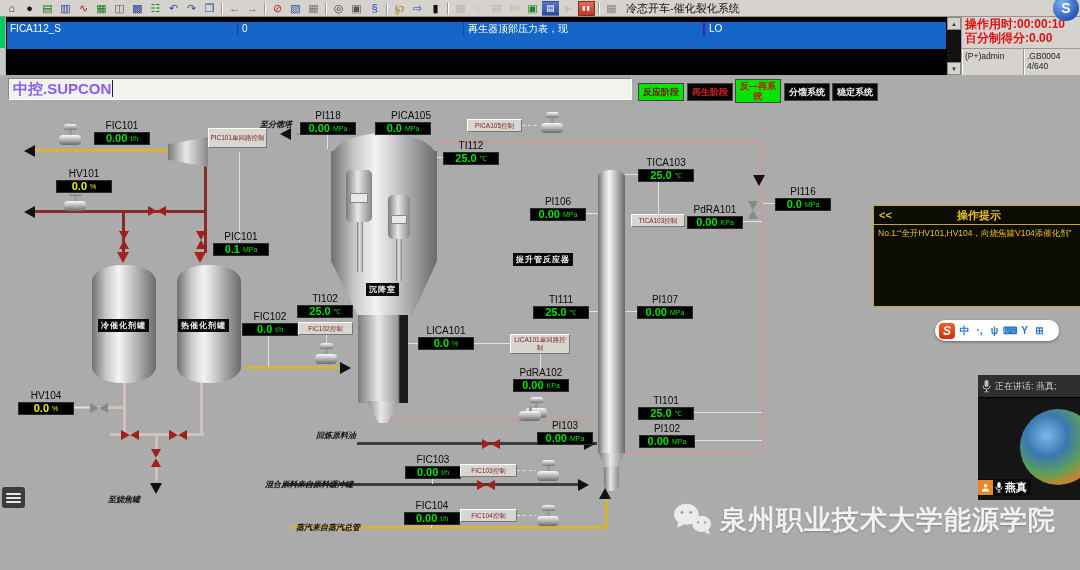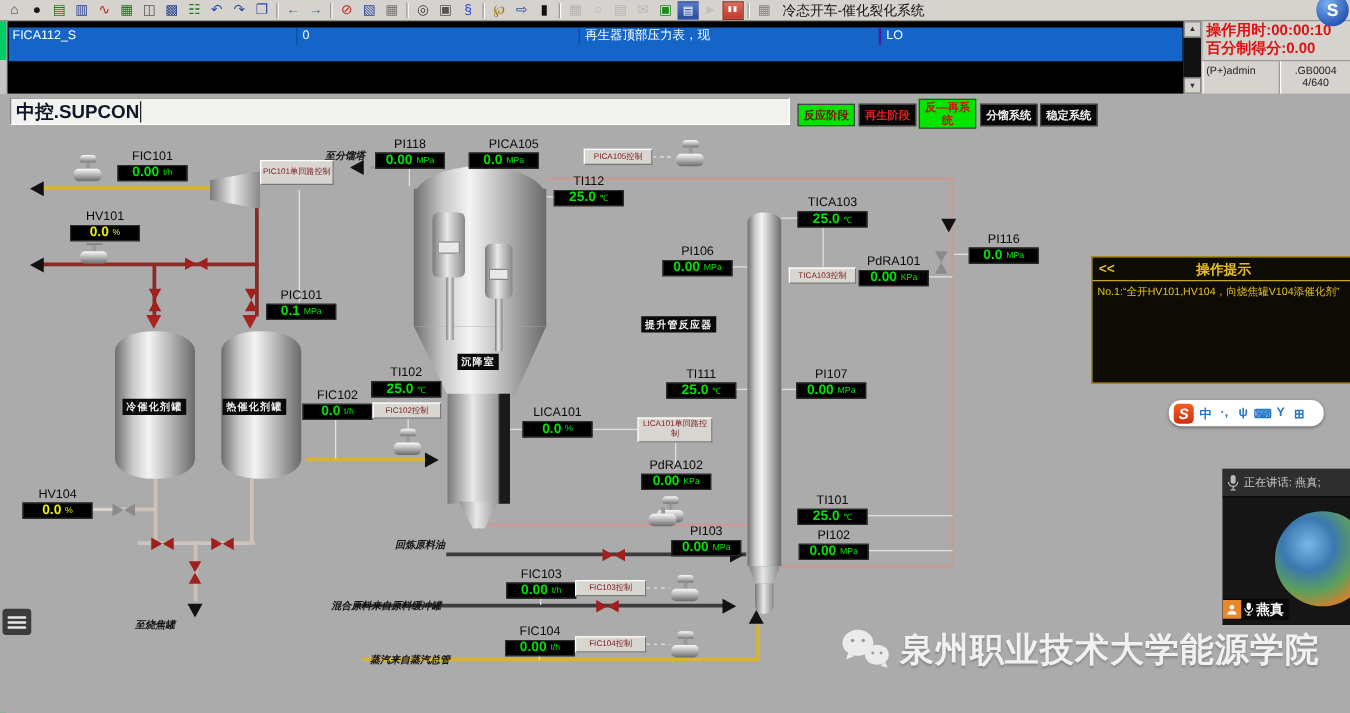--- a/index.html
+++ b/index.html
@@ -26,32 +26,32 @@
   #alarm-scroll{position:absolute;left:947px;top:17px;width:14px;height:58px;background:#111;}
   .sbtn{position:absolute;left:0;width:14px;height:13px;background:#d6d3ce;border:1px solid #888;
     font-size:6px;display:flex;align-items:center;justify-content:center;color:#333;}
 
   
   #score{position:absolute;left:961px;top:17px;width:119px;height:58px;background:#d6d3ce;border-left:1px solid #999;}
   .redline{color:#e01010;font-weight:bold;font-size:12px;line-height:14px;padding-left:3px;white-space:nowrap;}
   #score-cells{position:absolute;left:0;top:31px;width:119px;height:27px;border-top:1px solid #999;display:flex;}
   .scell{border-right:1px solid #999;border-left:1px solid #fff;font-size:8.5px;color:#222;padding:2px 2px;}
   .scell.c1{width:62px;}
-  .scell.c2{width:57px;text-align:center;line-height:10px;}
+  .scell.c2{width:57px;text-align:left;line-height:10px;}
 
   
   .green-strip{position:absolute;left:0;width:5px;background:#00cc66;}
   #edge-gray{position:absolute;left:0;top:48px;width:5px;height:491px;background:#c6c6c6;}
 
   
   #canvas{position:absolute;left:0;top:75px;width:1080px;height:495px;background:#ababab;}
 
   #title-box{position:absolute;left:8px;top:3px;width:624px;height:22px;background:#f2f2ee;
     border:1px solid #888;border-right-color:#fff;border-bottom-color:#fff;padding:1px 4px;}
-  #title-box span{color:#0f172a;font-weight:bold;font-size:15px;border-right:1px solid #222;padding-right:1px;}
+  #title-box span{color:#8b5cf6;font-weight:bold;font-size:15px;border-right:1px solid #222;padding-right:1px;}
 
   .stage{position:absolute;height:18px;width:46px;font-size:9px;font-weight:bold;display:flex;align-items:center;
     justify-content:center;text-align:center;line-height:10px;border:1px solid #444;cursor:pointer;}
 
   
   .pp{position:absolute;}
   .yel{background:#d8b430;}
   .dred{background:#8a2a24;}
   .tan{background:#cfc2ba;}
   .dark{background:#3c3c3c;}

